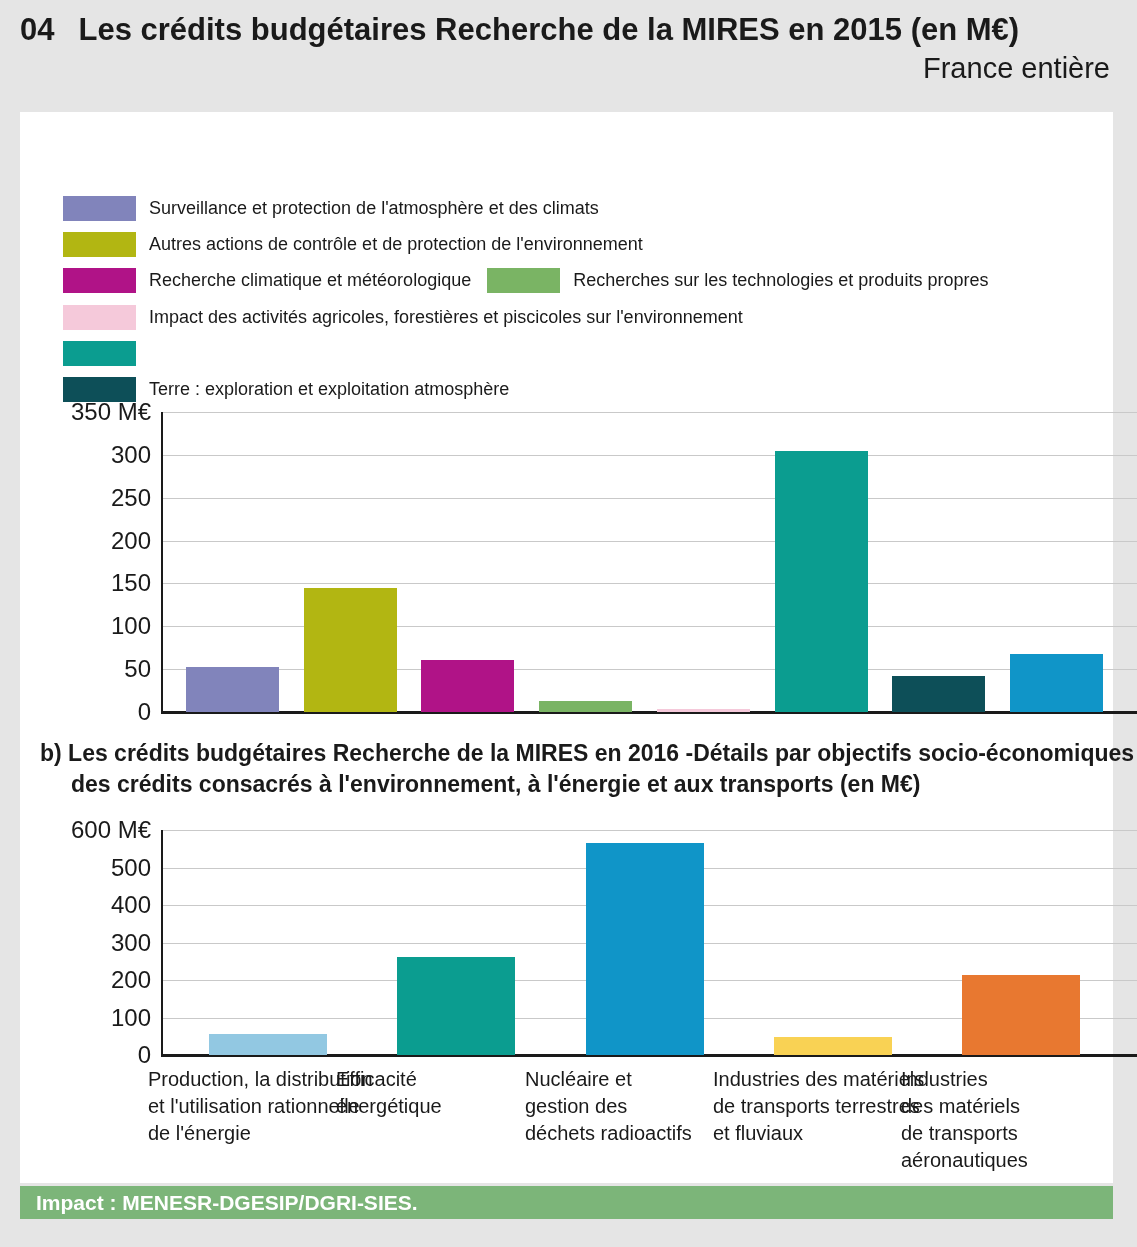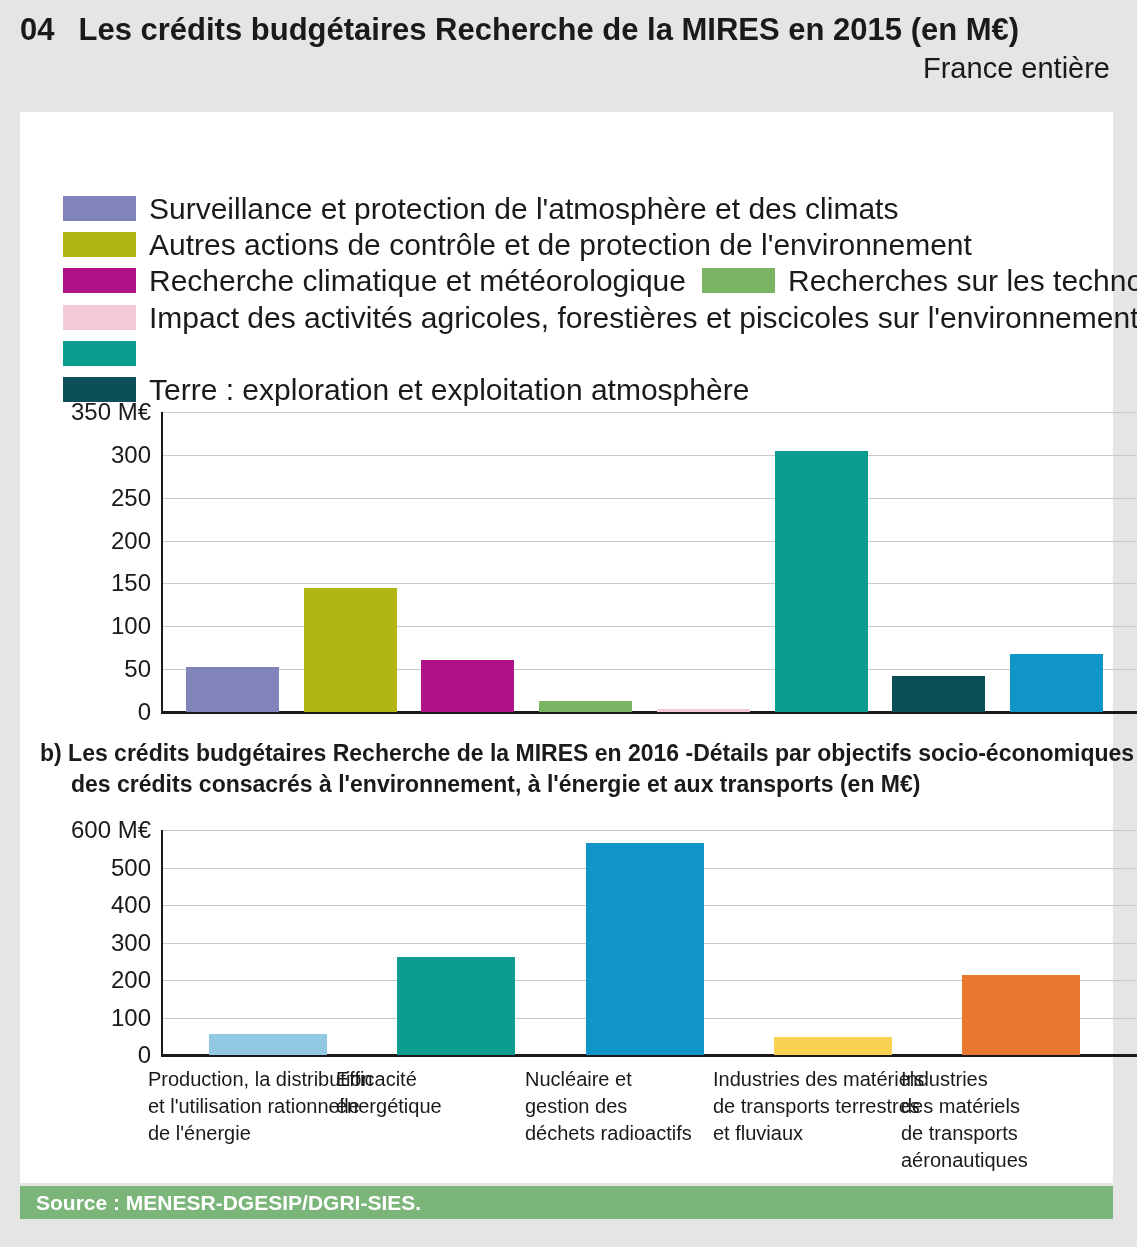--- a/index.html
+++ b/index.html
@@ -21,21 +21,21 @@
   .chart-title { position:absolute; left:40px; font-size:23px; font-weight:bold; line-height:31px; white-space:nowrap; }
   #chart-a-title { top:122px; }
   #chart-b-title { top:738px; }
   .chart-title .line2 { margin-left:31px; }
   
   #legend-a { position:absolute; left:63px; top:196px; width:1040px; height:210px; }
   .legend-row { position:absolute; left:0; display:flex; align-items:center; height:25px; }
   .legend-item { display:flex; align-items:center; }
   .legend-item + .legend-item { margin-left:16px; }
   .legend-swatch { width:73px; height:25px; flex:0 0 73px; }
-  .legend-label { margin-left:13px; font-size:30px; white-space:nowrap; }
+  .legend-label { margin-left:13px; font-size:18px; white-space:nowrap; }
   
   .chart-canvas { position:absolute; left:0; top:0; width:1137px; height:956px; pointer-events:none;margin-left:34px; }
   .gridline { position:absolute; height:1px; background:#c9c9c9; }
   .plot-right-border { position:absolute; width:1px; background:#c9c9c9; }
   .axis-y { position:absolute; width:2px; background:#1a1a1a; }
   .axis-baseline { position:absolute; height:3px; background:#1a1a1a; }
   .y-tick-label { position:absolute; width:112px; text-align:right; font-size:24px; line-height:30px; }
   .bar { position:absolute; }
   .x-axis-label { position:absolute; width:240px; text-align:left; font-size:20px; line-height:27px; white-space:pre; }
   
@@ -167,16 +167,16 @@
       <div class="x-axis-label" style="left: 679px; top: 1066px;">Industries des matériels
 de transports terrestres
 et fluviaux</div>
       <div class="x-axis-label" style="left: 867px; top: 1066px;">Industries
 des matériels
 de transports
 aéronautiques</div>
     </div>
 
   <div id="source-bar">
-    <span id="source-text">Source : MENESR-DGESIP/DGRI-SIES.</span>
+    <span id="source-text">Impact : MENESR-DGESIP/DGRI-SIES.</span>
   </div>
 
 </div>
 
 </body></html>

